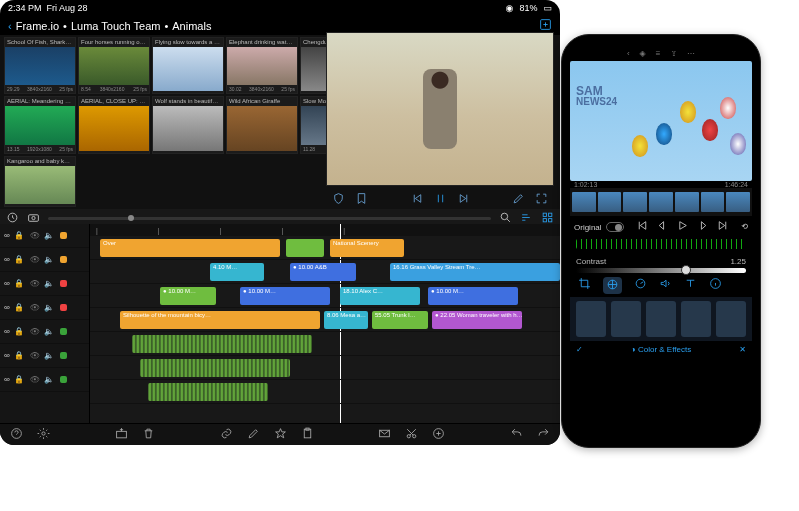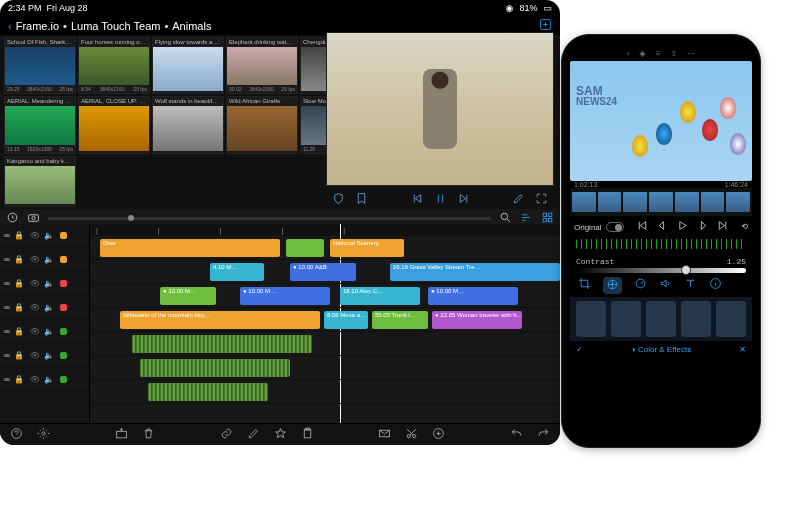--- a/index.html
+++ b/index.html
@@ -117,21 +117,21 @@
 }
 .notch{position:absolute;top:0;left:50%;transform:translateX(-50%);width:84px;height:16px;background:#000;border-radius:0 0 10px 10px;z-index:3;}
 .ph-top{height:16px;display:flex;align-items:center;justify-content:center;gap:10px;color:#777;}
 .ph-preview{height:120px;background:linear-gradient(#8bc7ef,#a8d5f3);position:relative;border-radius:2px;overflow:hidden;}
 .ph-preview .wm{position:absolute;left:6px;top:24px;color:#4b6ea0;font-weight:700;font-size:12px;line-height:1;}
 .balloon{position:absolute;width:16px;height:22px;border-radius:50% 50% 48% 48%;}
 .ph-tl{height:28px;background:#111;display:flex;align-items:center;gap:2px;padding:2px;}
 .ph-tl .f{flex:1;height:20px;background:linear-gradient(#4a88be,#385e82);border-radius:1px;}
 .ph-row{display:flex;align-items:center;justify-content:space-between;padding:3px 4px;}
 .ph-trans{display:flex;gap:7px;color:#ccc;align-items:center;}
-.adj{padding:2px 6px;font-family:Liberation Mono, monospace;}
+.adj{padding:2px 6px;}
 .adj .lbl{display:flex;justify-content:space-between;font-size:8px;color:#bbb;margin-top:4px;}
 .adj .bar{height:5px;border-radius:3px;position:relative;margin-top:2px;}
 .adj .knob{position:absolute;top:-3px;width:10px;height:10px;border-radius:50%;background:#ddd;border:1px solid #333;}
 .ph-fx{display:flex;gap:5px;padding:4px 6px;background:#0f1620;border-top:1px solid #000;}
 .ph-fx .tile{flex:1;height:36px;background:#26384b;border-radius:3px;}
 .ph-bottom{display:flex;justify-content:space-between;padding:4px 6px;color:#2aa0f0;font-size:8px;}
 .ph-tool{display:flex;gap:12px;padding:2px 8px;color:#2aa0f0;}
 .ph-tool .sel{background:#1d3248;border-radius:4px;padding:1px 3px;}
 .mini-ico{width:13px;height:13px;stroke:currentColor;fill:none;stroke-width:1.6;}
 .timecodes{display:flex;justify-content:space-between;font-size:7px;color:#888;padding:0 4px;}

